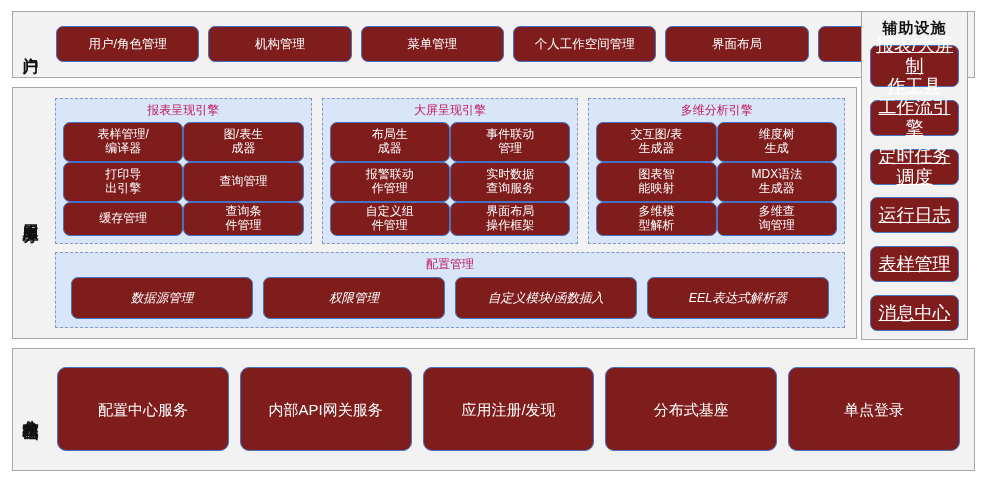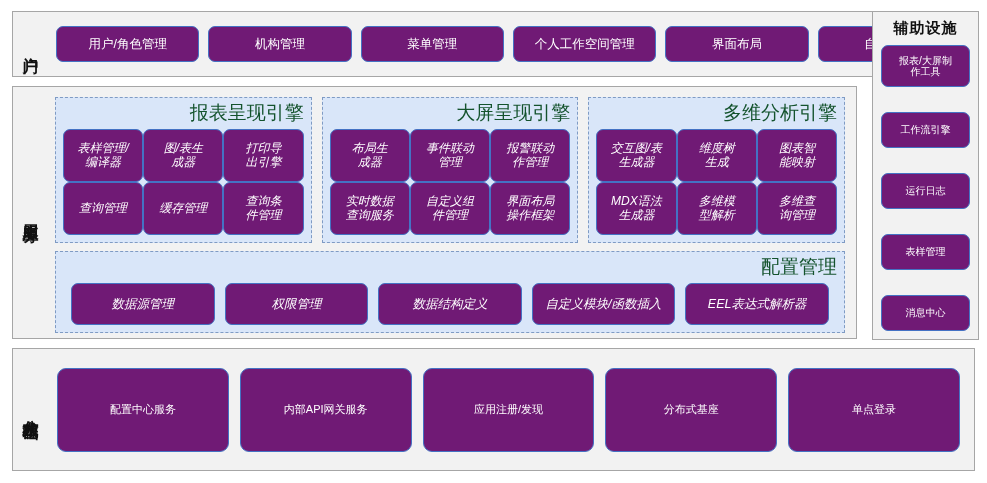--- a/index.html
+++ b/index.html
@@ -42,21 +42,21 @@
     font-size: 16px;
     color: #111111;
     letter-spacing: 1px;
     writing-mode: vertical-rl;
     text-orientation: upright;
     line-height: 1.05;
     white-space: nowrap;
   }
 
   .btn {
-    background: #701a75;
+    background: #7f1d1d;
     border: 1px solid #4472C4;
     border-radius: 7px;
     color: #ffffff;
     display: flex;
     align-items: center;
     justify-content: center;
     text-align: center;
     line-height: 1.15;
     box-sizing: border-box;
     font-size: 12px;
@@ -83,21 +83,21 @@
   }
   .portal-items .btn {
     height: 36px;
     flex: 1 1 0;
     font-size: 12.5px;
   }
 
   
   #aux-panel {
     position: absolute;
-    right: 8px;
+    right: 19px;
     top: 11px;
     width: 107px;
     height: 329px;
     background: #F2F2F2;
     border: 1px solid #A6A6A6;
     box-sizing: border-box;
     display: flex;
     flex-direction: column;
     align-items: center;
     padding: 7px 8px 8px 8px;
@@ -113,21 +113,22 @@
     flex: 1 1 auto;
     width: 100%;
     display: flex;
     flex-direction: column;
     justify-content: space-between;
     gap: 6px;
   }
   .aux-items .btn {
     width: 100%;
     height: 36px;
-    font-size: 10px;
+    font-size: 18px;
+    text-decoration: underline;
   }
   .aux-items .btn.two-line { height: 42px; }
 
   
   #app-panel {
     margin-top: 9px;
     height: 253px;
     width: 845px;
   }
   .app-body {
@@ -144,33 +145,32 @@
   }
   .dash-box {
     background: #D9E6F9;
     border: 1px dashed #7F9BC4;
     box-sizing: border-box;
     display: flex;
     flex-direction: column;
     padding: 5px 7px 7px 7px;
   }
   .dash-title {
-    text-align: right;
-    font-size: 19px;
-    color: #14532d;
+    text-align: center;
+    font-size: 12px;
+    color: #be185d;
     margin-bottom: 5px;
     line-height: 1.1;
   }
   .engine-box { flex: 1 1 0; }
   .engine-grid {
     flex: 1 1 auto;
     display: grid;
-    grid-template-columns: repeat(3, 1fr);
+    grid-template-columns: repeat(2, 1fr);
     grid-template-rows: repeat(2, 1fr);
-    font-style: italic;
   }
   .engine-grid .btn { font-size: 12px; }
 
   .config-box {
     flex: 1 1 auto;
   }
   .config-items {
     flex: 1 1 auto;
     display: flex;
     align-items: center;
@@ -195,21 +195,21 @@
     display: flex;
     align-items: center;
     justify-content: space-between;
     gap: 11px;
     padding: 0 14px 0 10px;
   }
   .infra-items .btn {
     flex: 1 1 0;
     height: 84px;
     border-radius: 9px;
-    font-size: 11px;
+    font-size: 15px;
   }
 </style>
 </head>
 <body>
 
 <div id="root">
 
   <div class="top-row">
     <div class="panel" id="portal-panel">
       <div class="side-label">门户</div>
@@ -223,20 +223,21 @@
       </div>
     </div>
   </div>
 
   <div id="aux-panel">
     <div id="aux-title">辅助设施</div>
     <div class="aux-items">
       <div class="btn two-line">报表/大屏制
 作工具</div>
       <div class="btn">工作流引擎</div>
+      <div class="btn">定时任务调度</div>
       <div class="btn">运行日志</div>
       <div class="btn">表样管理</div>
       <div class="btn">消息中心</div>
     </div>
   </div>
 
   <div class="panel" id="app-panel">
     <div class="side-label">应用服务</div>
     <div class="app-body">
 
@@ -294,21 +295,20 @@
           </div>
         </div>
 
       </div>
 
       <div class="dash-box config-box">
         <div class="dash-title">配置管理</div>
         <div class="config-items">
           <div class="btn">数据源管理</div>
           <div class="btn">权限管理</div>
-          <div class="btn">数据结构定义</div>
           <div class="btn">自定义模块/函数插入</div>
           <div class="btn">EEL表达式解析器</div>
         </div>
       </div>
 
     </div>
   </div>
 
   <div class="panel" id="infra-panel">
     <div class="side-label">分布式基础</div>

